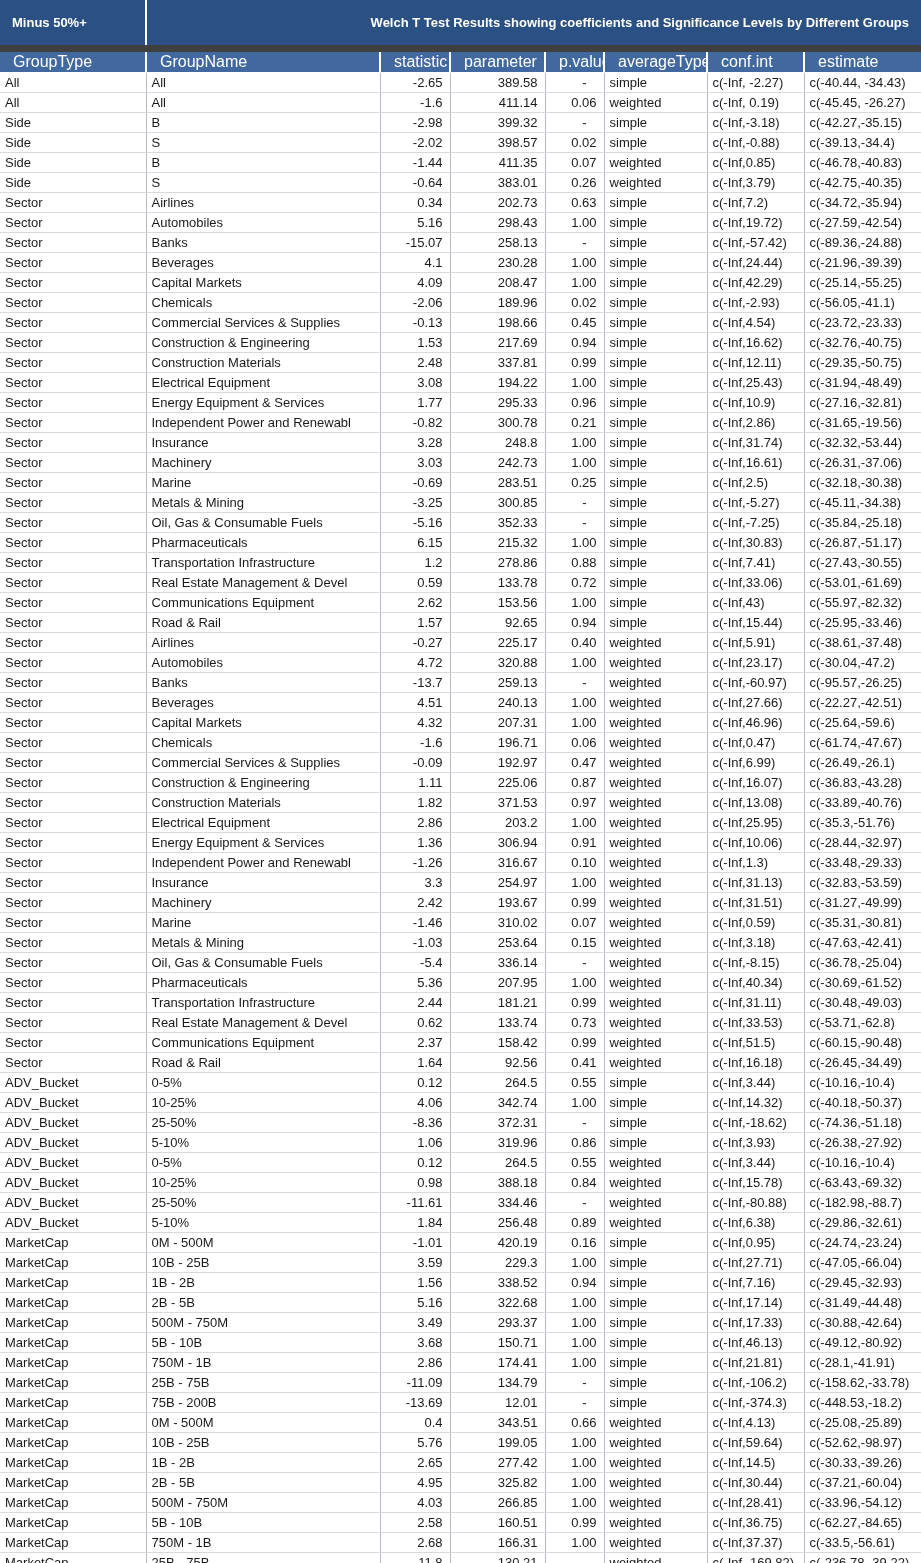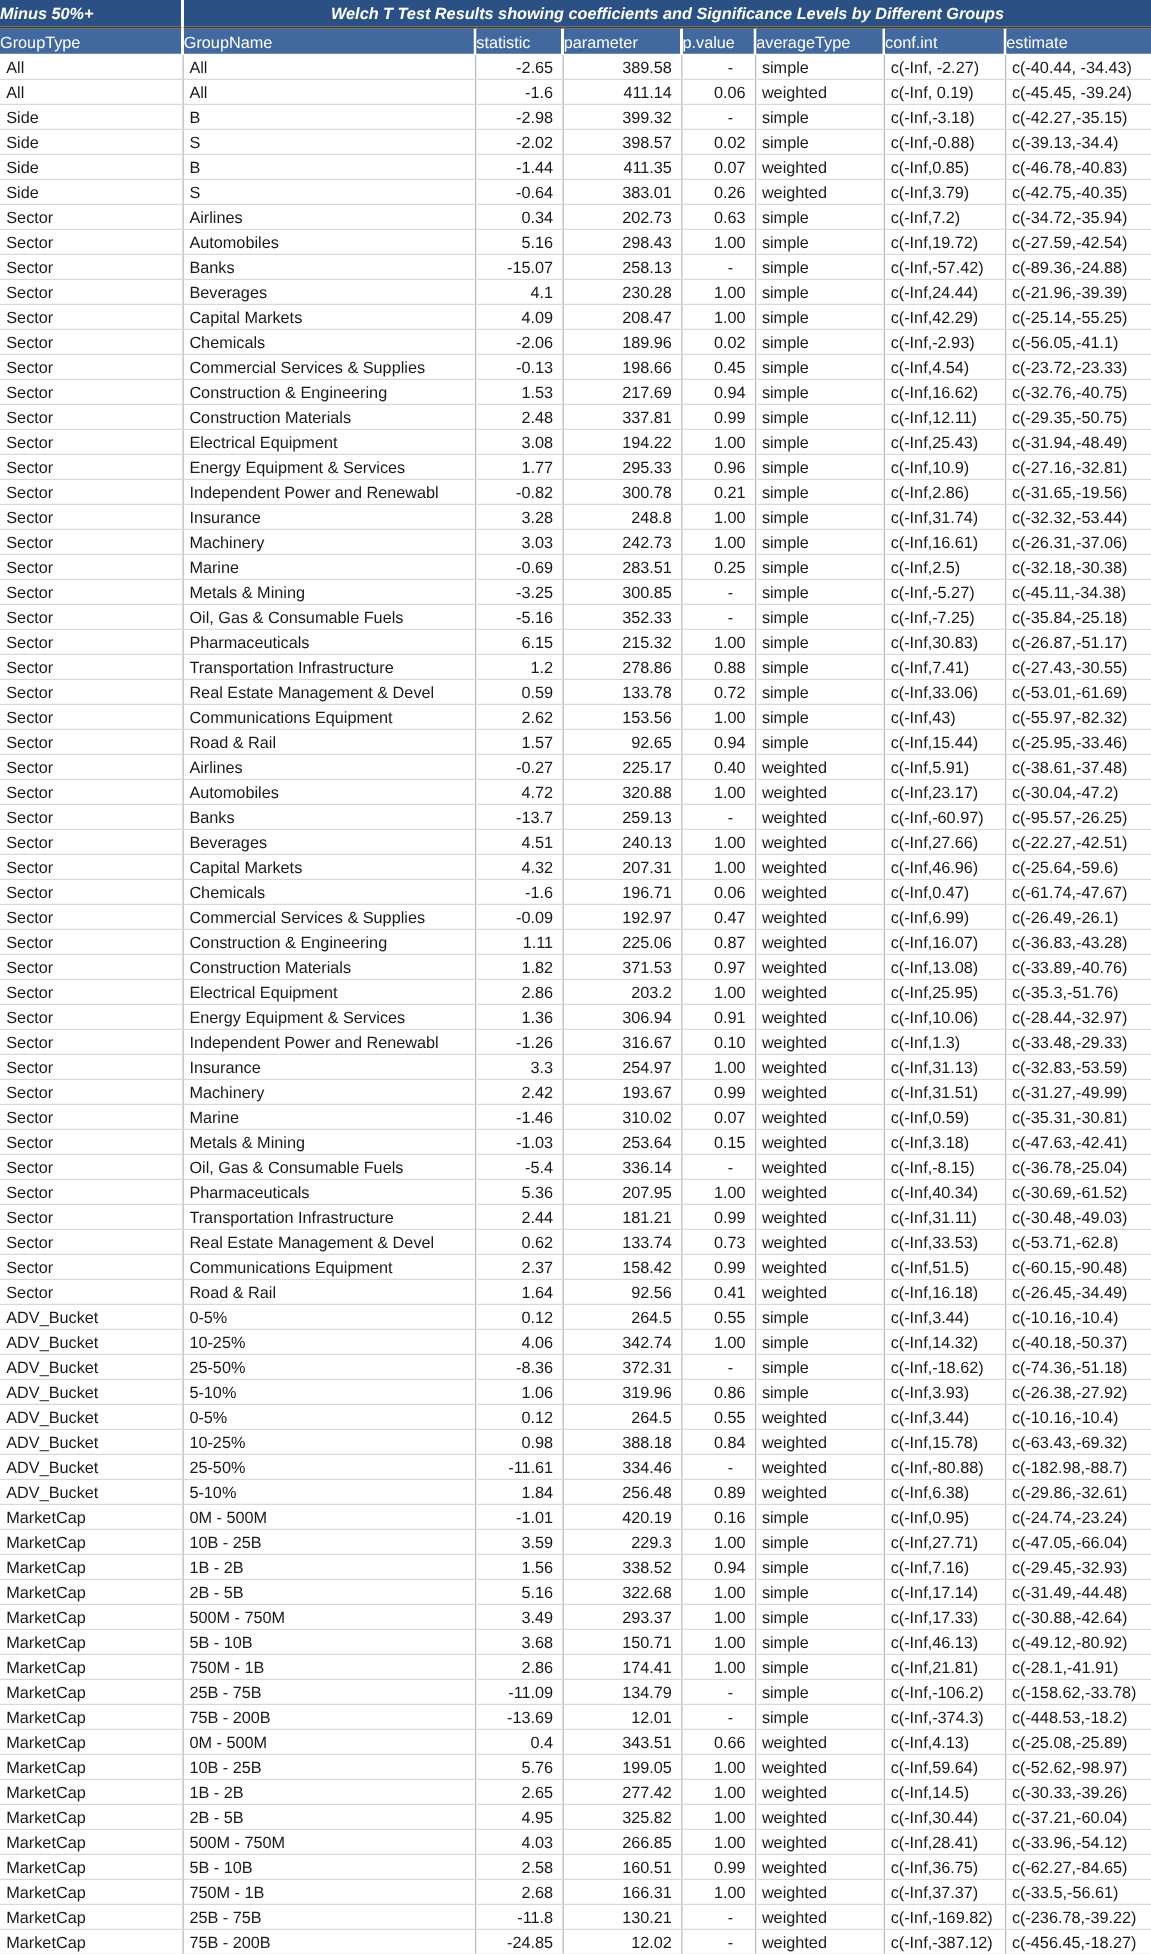--- a/index.html
+++ b/index.html
@@ -21,42 +21,41 @@
     table-layout:fixed;
     width:921px;
   }
   
   tr.title-row th{
     background:var(--title-bg);
     color:var(--header-text);
     font-size:13px;
     font-weight:bold;
     height:21px;
-    padding:0;
+    padding:12px;
     overflow:hidden;
     white-space:nowrap;
-    font-style:italic;
   }
   th.corner{
     text-align:left;
     padding:0 6px;
     border-right:2px solid #ffffff;
   }
   th.title-cell{
-    text-align:center;
+    text-align:right;
   }
   
   tr.col-row th{
     background:var(--header-bg);
     color:var(--header-text);
-    font-size:13px;
+    font-size:16px;
     font-weight:normal;
     height:20px;
-    padding:0 0;
-    border-top:2px solid #404040;
+    padding:0 13px;
+    border-top:7px solid #404040;
     border-bottom:1px solid #ffffff;
     border-left:2px solid #ffffff;
     overflow:hidden;
     white-space:nowrap;
   }
   tr.col-row th:first-child{border-left:none;}
   tr.col-row th.h-left{text-align:left;}
   tr.col-row th.h-right{text-align:left;padding-right:8px;}
   
   tbody td{
@@ -118,21 +117,21 @@
           <td class="txt">c(-40.44, -34.43)</td>
         </tr>
         <tr>
           <td class="txt">All</td>
           <td class="txt">All</td>
           <td class="num">-1.6</td>
           <td class="num">411.14</td>
           <td class="num">0.06</td>
           <td class="txt">weighted</td>
           <td class="txt">c(-Inf, 0.19)</td>
-          <td class="txt">c(-45.45, -39.24)</td>
+          <td class="txt">c(-45.45, -26.27)</td>
         </tr>
         <tr>
           <td class="txt">Side</td>
           <td class="txt">B</td>
           <td class="num">-2.98</td>
           <td class="num">399.32</td>
           <td class="num dash">-</td>
           <td class="txt">simple</td>
           <td class="txt">c(-Inf,-3.18)</td>
           <td class="txt">c(-42.27,-35.15)</td>

